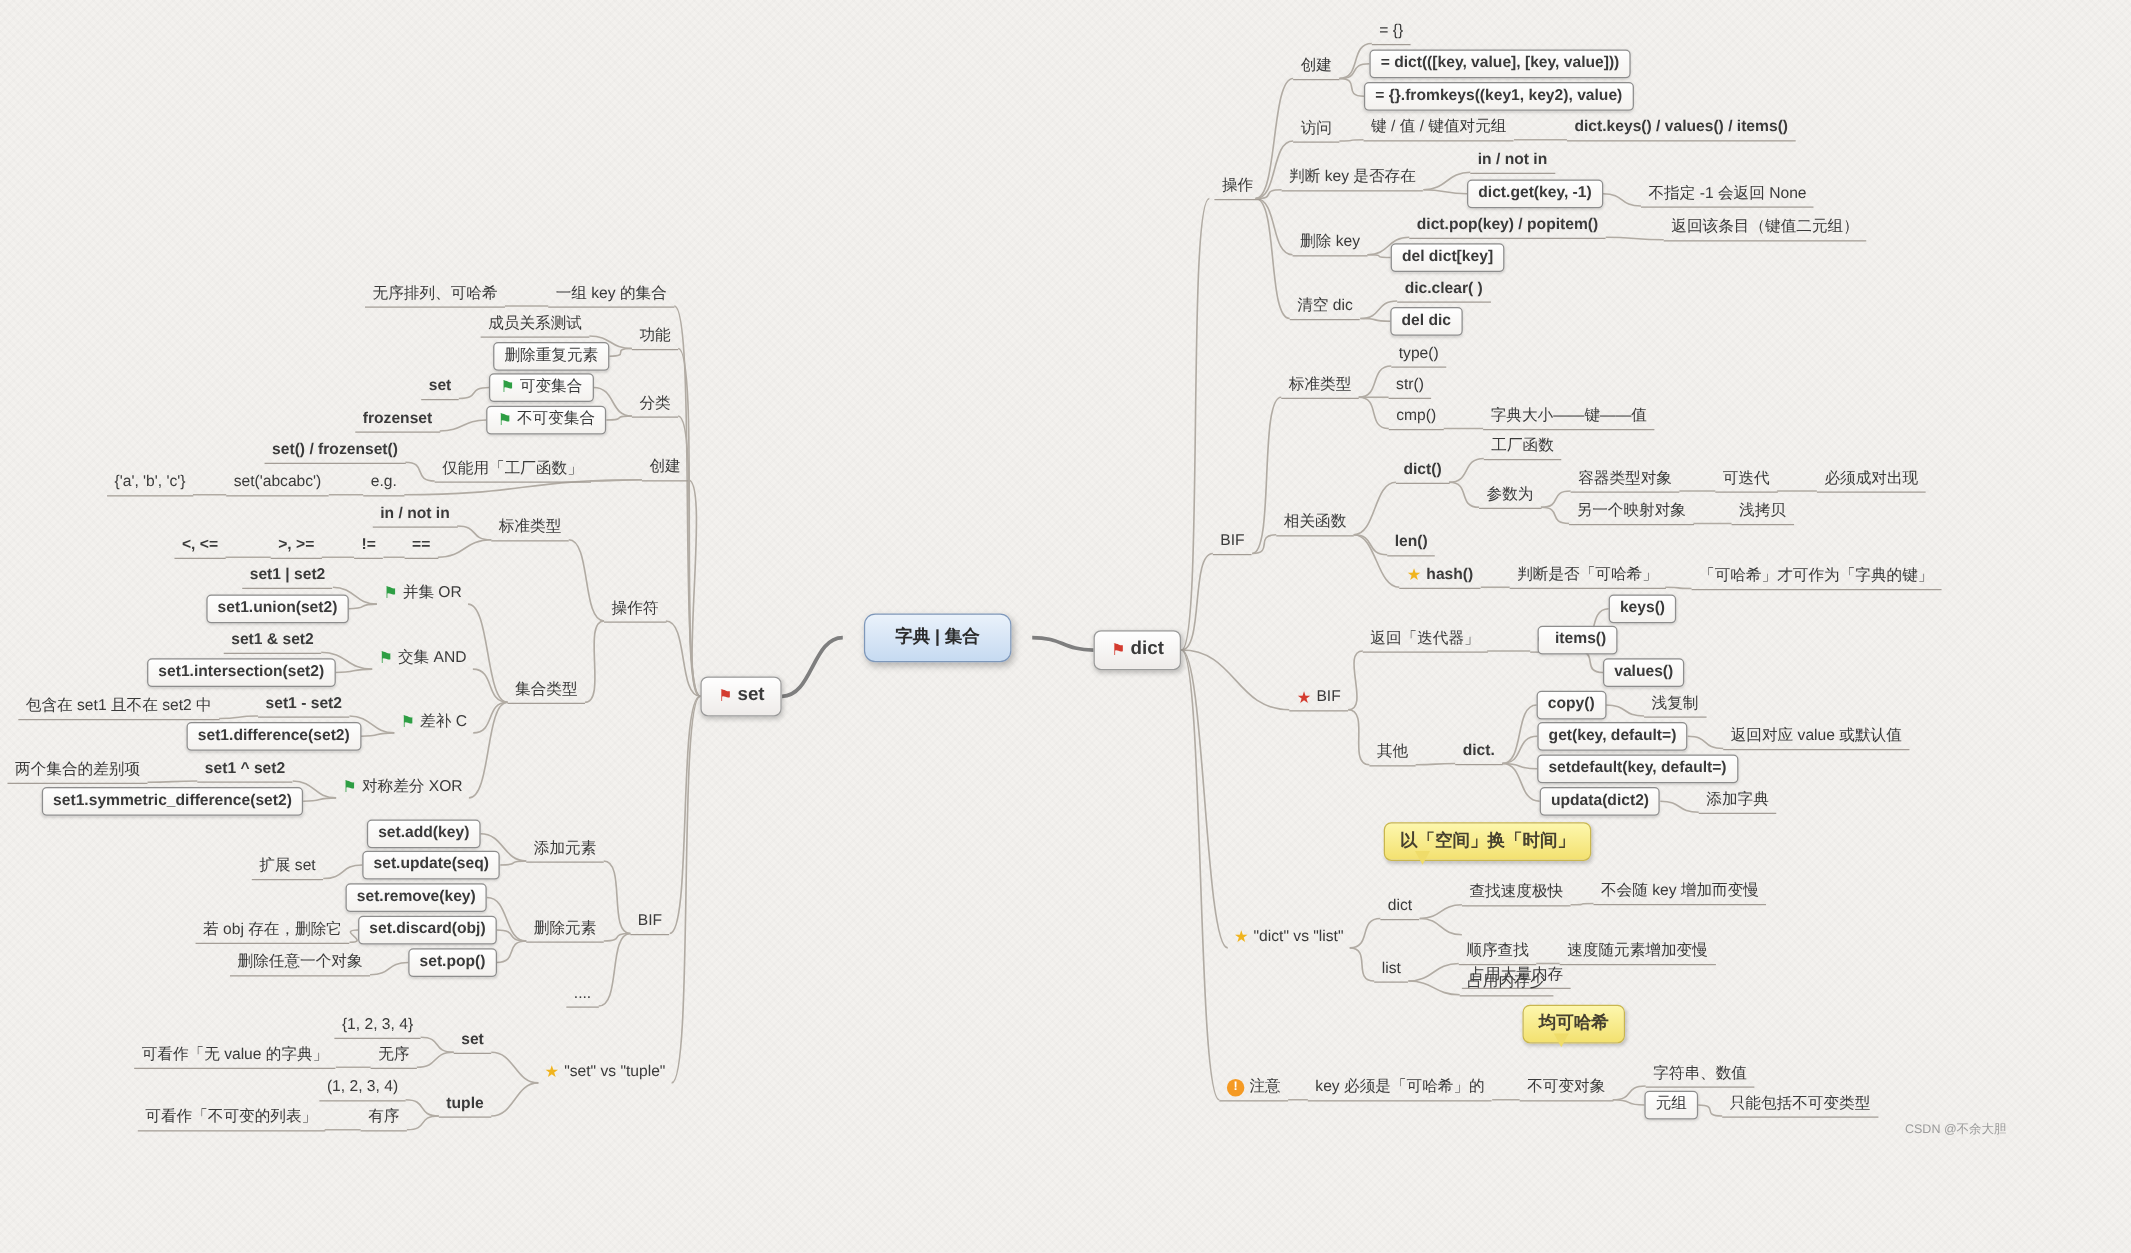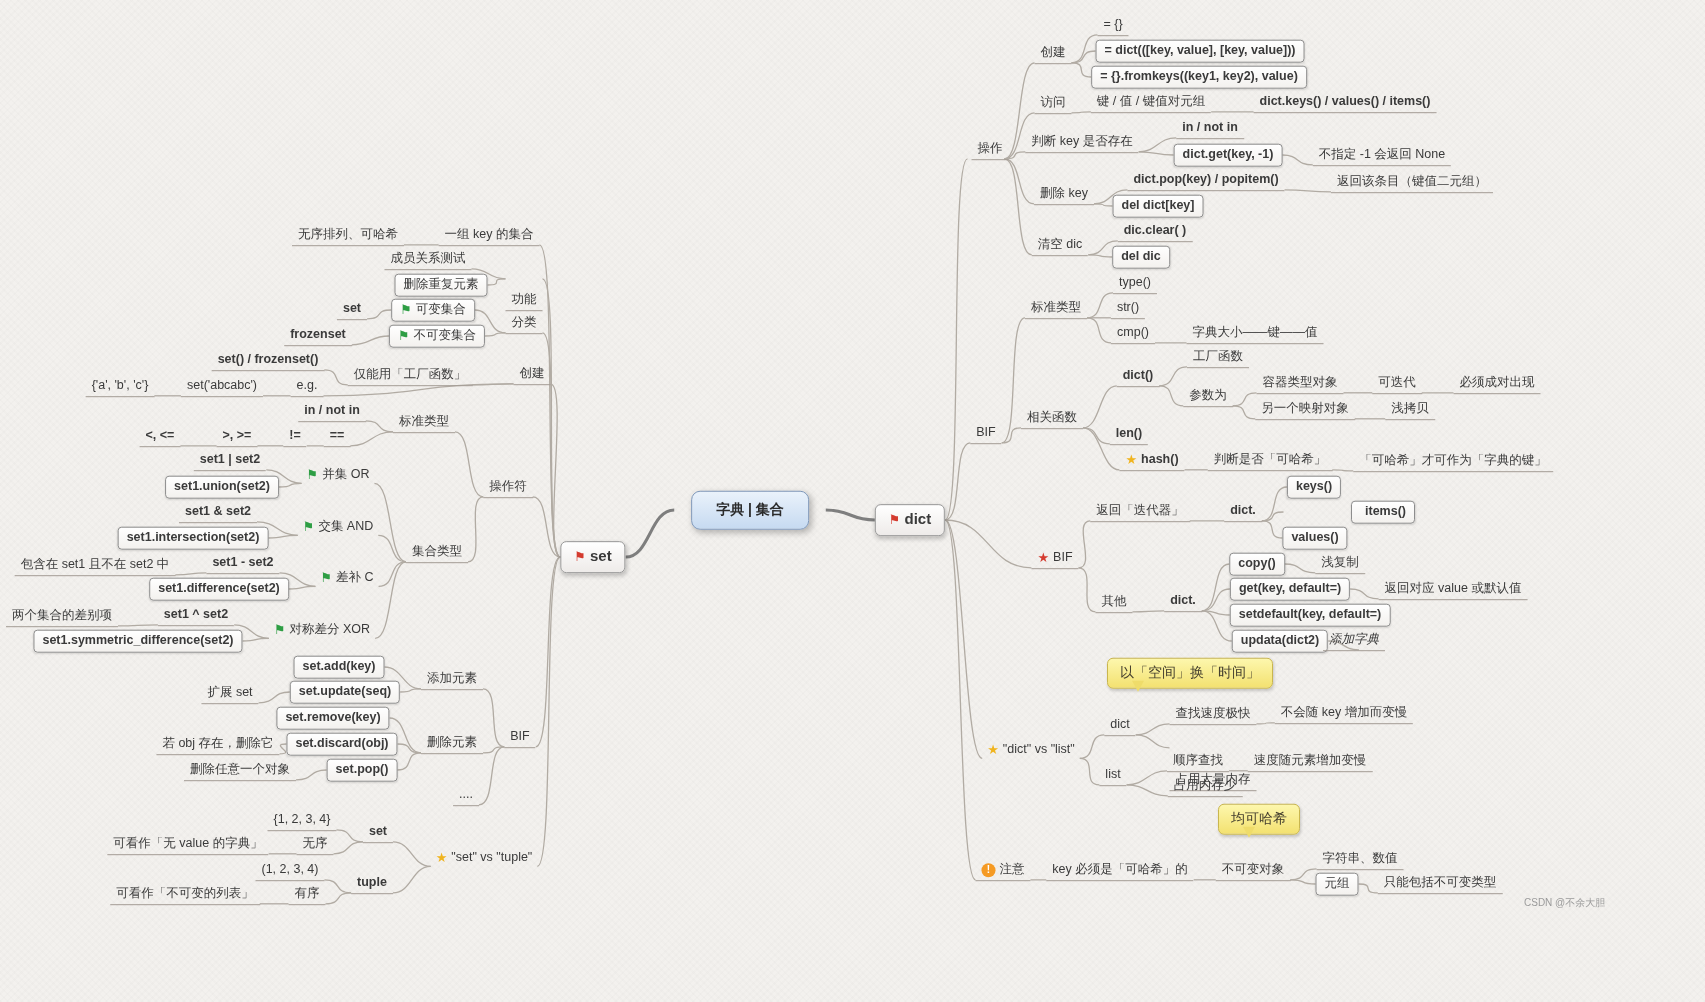--- a/index.html
+++ b/index.html
@@ -43,21 +43,21 @@
   }
   .node-main{
     background:linear-gradient(#ffffff,#eeebe9);
     border:1.3px solid #9a9a9a;border-radius:6px;
     padding:5px 13px 6px;font-size:15px;font-weight:bold;
     box-shadow:1px 2px 4px rgba(0,0,0,.22);z-index:3;
   }
   .node-callout{
     background:linear-gradient(#fdf7ad,#f3e170);
     border:1.3px solid #c9b64e;border-radius:6px;
-    padding:5px 12px 6px;font-size:14px;font-weight:normal;color:#46402f;
+    padding:5px 12px 6px;font-size:14px;font-weight:bold;color:#46402f;
     box-shadow:1px 2px 3px rgba(0,0,0,.18);z-index:5;justify-content:center;
   }
   .node-callout::after{
     content:'';position:absolute;left:24px;bottom:-10px;
     border:6px solid transparent;border-top:11px solid #efdc6a;
   }
   .icon{font-size:13px;line-height:1}
   .flag-red{color:#d43b2f}
   .flag-green{color:#2e9e44}
   .star-yellow{color:#f0b41e}
@@ -226,21 +226,21 @@
     <div class="node node-main" style="left: 910px; top: 520px;">
       <span class="icon flag-red">⚑</span>
       <span class="txt">dict</span>
     </div>
     <div class="node node-u" style="left: 489px; top: 236px;">
       <span class="txt">一组 key 的集合</span>
     </div>
     <div class="node node-u" style="left: 348px; top: 236px;">
       <span class="txt">无序排列、可哈希</span>
     </div>
-    <div class="node node-u" style="left: 524px; top: 270px; margin-top: 31px;">
+    <div class="node node-u" style="left: 524px; top: 270px;">
       <span class="txt">功能</span>
     </div>
     <div class="node node-u" style="left: 428px; top: 260px;">
       <span class="txt">成员关系测试</span>
     </div>
     <div class="node node-box" style="left: 441px; top: 285px;">
       <span class="txt">删除重复元素</span>
     </div>
     <div class="node node-u" style="left: 524px; top: 324px;">
       <span class="txt">分类</span>
@@ -532,21 +532,21 @@
     </div>
     <div class="node node-u" style="left: 1140px; top: 512px;">
       <span class="txt">返回「迭代器」</span>
     </div>
     <div class="node node-u b" style="left: 1243px; top: 512px;">
       <span class="txt">dict.</span>
     </div>
     <div class="node node-box b" style="left: 1314px; top: 487px;">
       <span class="txt">keys()</span>
     </div>
-    <div class="node node-box b" style="left: 1383px; top: 512px; padding-left: 13px;">
+    <div class="node node-box b" style="left: 1262px; top: 512px; padding-left: 13px;">
       <span class="txt">items()</span>
     </div>
     <div class="node node-box b" style="left: 1315px; top: 538px;">
       <span class="txt">values()</span>
     </div>
     <div class="node node-u" style="left: 1114px; top: 603px;">
       <span class="txt">其他</span>
     </div>
     <div class="node node-u b" style="left: 1183px; top: 602px;">
       <span class="txt">dict.</span>
@@ -562,21 +562,21 @@
     </div>
     <div class="node node-u" style="left: 1453px; top: 590px;">
       <span class="txt">返回对应 value 或默认值</span>
     </div>
     <div class="node node-box b" style="left: 1310px; top: 615px;">
       <span class="txt">setdefault(key, default=)</span>
     </div>
     <div class="node node-box b" style="left: 1280px; top: 641px;">
       <span class="txt">updata(dict2)</span>
     </div>
-    <div class="node node-u" style="left: 1354px; top: 641px; font-style: italic;">
+    <div class="node node-u" style="left: 1390px; top: 641px;">
       <span class="txt">添加字典</span>
     </div>
     <div class="node node-callout" style="left: 1190px; top: 673px;">
       <span class="txt">以「空间」换「时间」</span>
     </div>
     <div class="node node-plain" style="left: 1031px; top: 750px;">
       <span class="icon star-yellow">★</span>
       <span class="txt">"dict" vs "list"</span>
     </div>
     <div class="node node-u" style="left: 1120px; top: 726px;">

